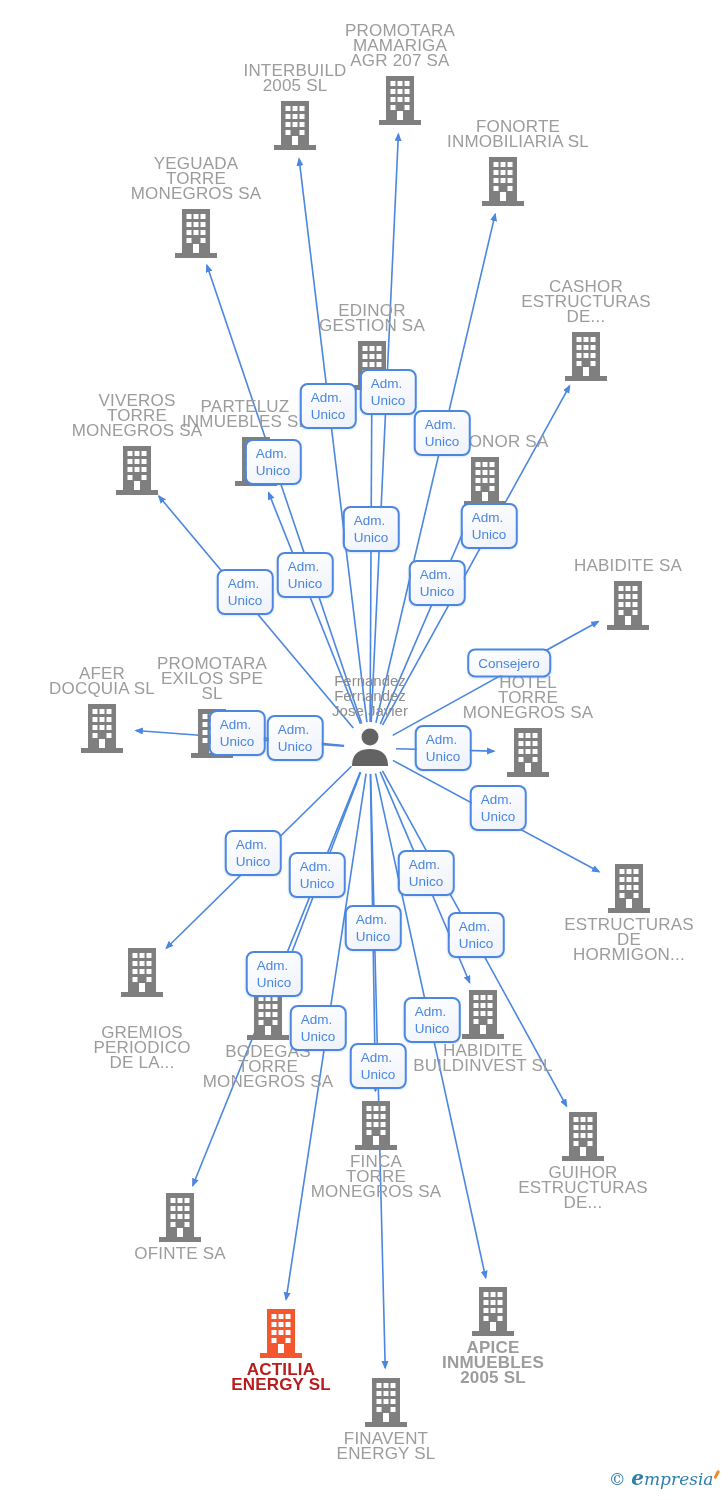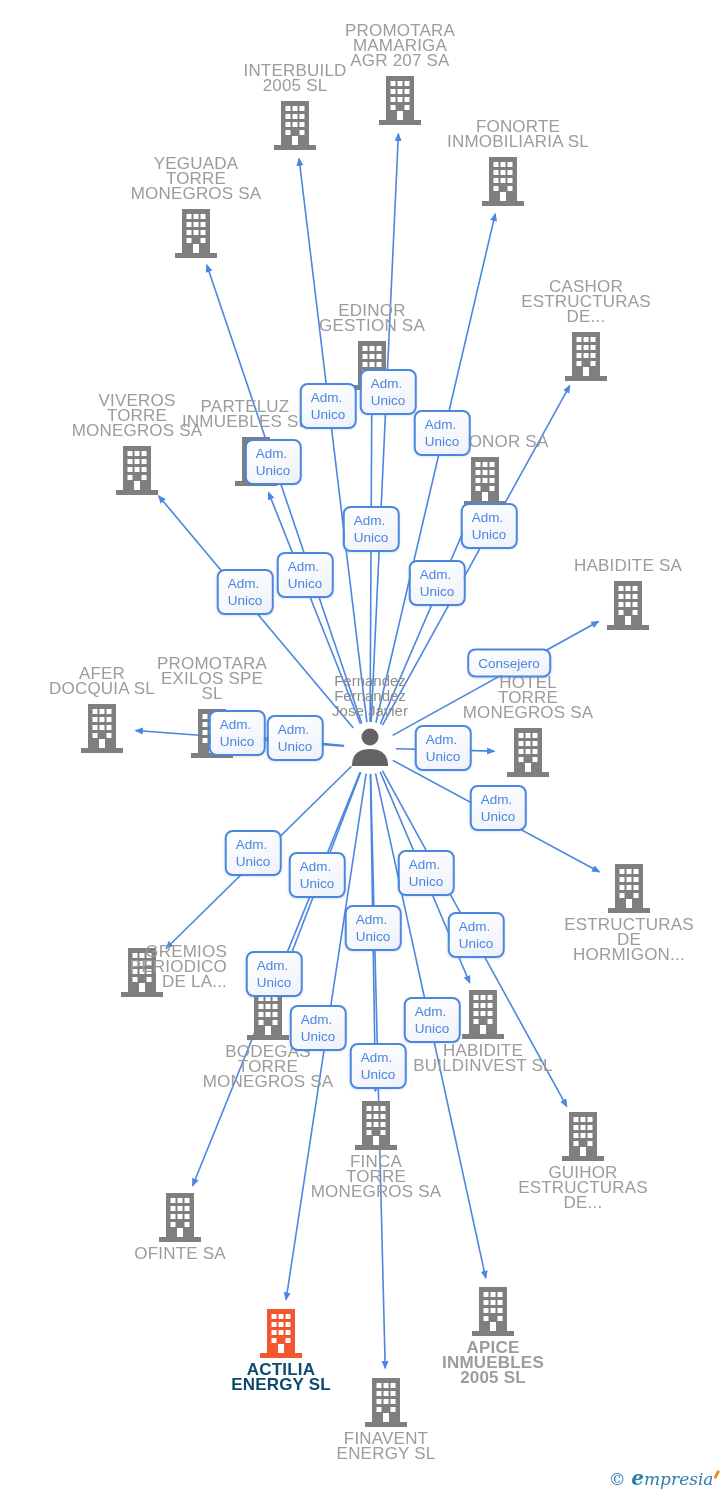--- a/index.html
+++ b/index.html
@@ -7,21 +7,21 @@
     position:relative;width:728px;height:1500px;background:#ffffff;overflow:hidden;
     font-family:"Liberation Sans","DejaVu Sans",sans-serif;
   }
   #edges{position:absolute;left:0;top:0;z-index:1;}
   .building{position:absolute;z-index:2;color:#7f7f7f;}
   .building.highlight{color:#f4572e;}
   .nlabel{
     position:absolute;z-index:2;width:170px;text-align:center;
     font-size:17px;line-height:15px;color:#9c9c9c;letter-spacing:.2px;
   }
-  .nlabel.highlight{color:#0c4a6e;font-weight:bold;}
+  .nlabel.highlight{color:#b91c1c;font-weight:bold;}
   .badge{
     position:absolute;z-index:4;transform:translate(-50%,-50%);
     background:linear-gradient(160deg,#ffffff 0%,#eef2f9 100%);
     border:2px solid #4b86e0;border-radius:8px;color:#4b86e0;
     font-size:13.5px;line-height:17px;padding:4px 9px;text-align:left;
     box-shadow:0 1px 2px rgba(70,120,200,.18);white-space:nowrap;
   }
   .person{position:absolute;z-index:3;color:#636363;}
   .pname{
     position:absolute;z-index:3;width:180px;text-align:center;
@@ -484,21 +484,21 @@
               <rect x="27.5" y="15" width="5" height="5"></rect>
               <rect x="13.5" y="23" width="5" height="5"></rect>
               <rect x="20.5" y="23" width="5" height="5"></rect>
               <rect x="27.5" y="23" width="5" height="5"></rect>
               <rect x="13.5" y="31" width="5" height="5"></rect>
               <rect x="27.5" y="31" width="5" height="5"></rect>
               <rect x="20" y="37" width="6" height="9"></rect>
             </g>
           </svg></div>
       </div>
-      <div class="nlabel" style="left: 57px; top: 944px; text-align: right;">
+      <div class="nlabel" style="left: 57px; top: 1025px;">
         <div class="">GREMIOS</div>
         <div class="">PERIODICO</div>
         <div class="">DE LA...</div>
       </div>
       <div class="badge" style="left: 253px; top: 853px;">
         <div class="">Adm.</div>
         <div class="">Unico</div>
       </div>
       <div class="building" style="left: 245px; top: 989px;">
         <div class=""><svg width="46" height="52" viewBox="0 0 46 52">

